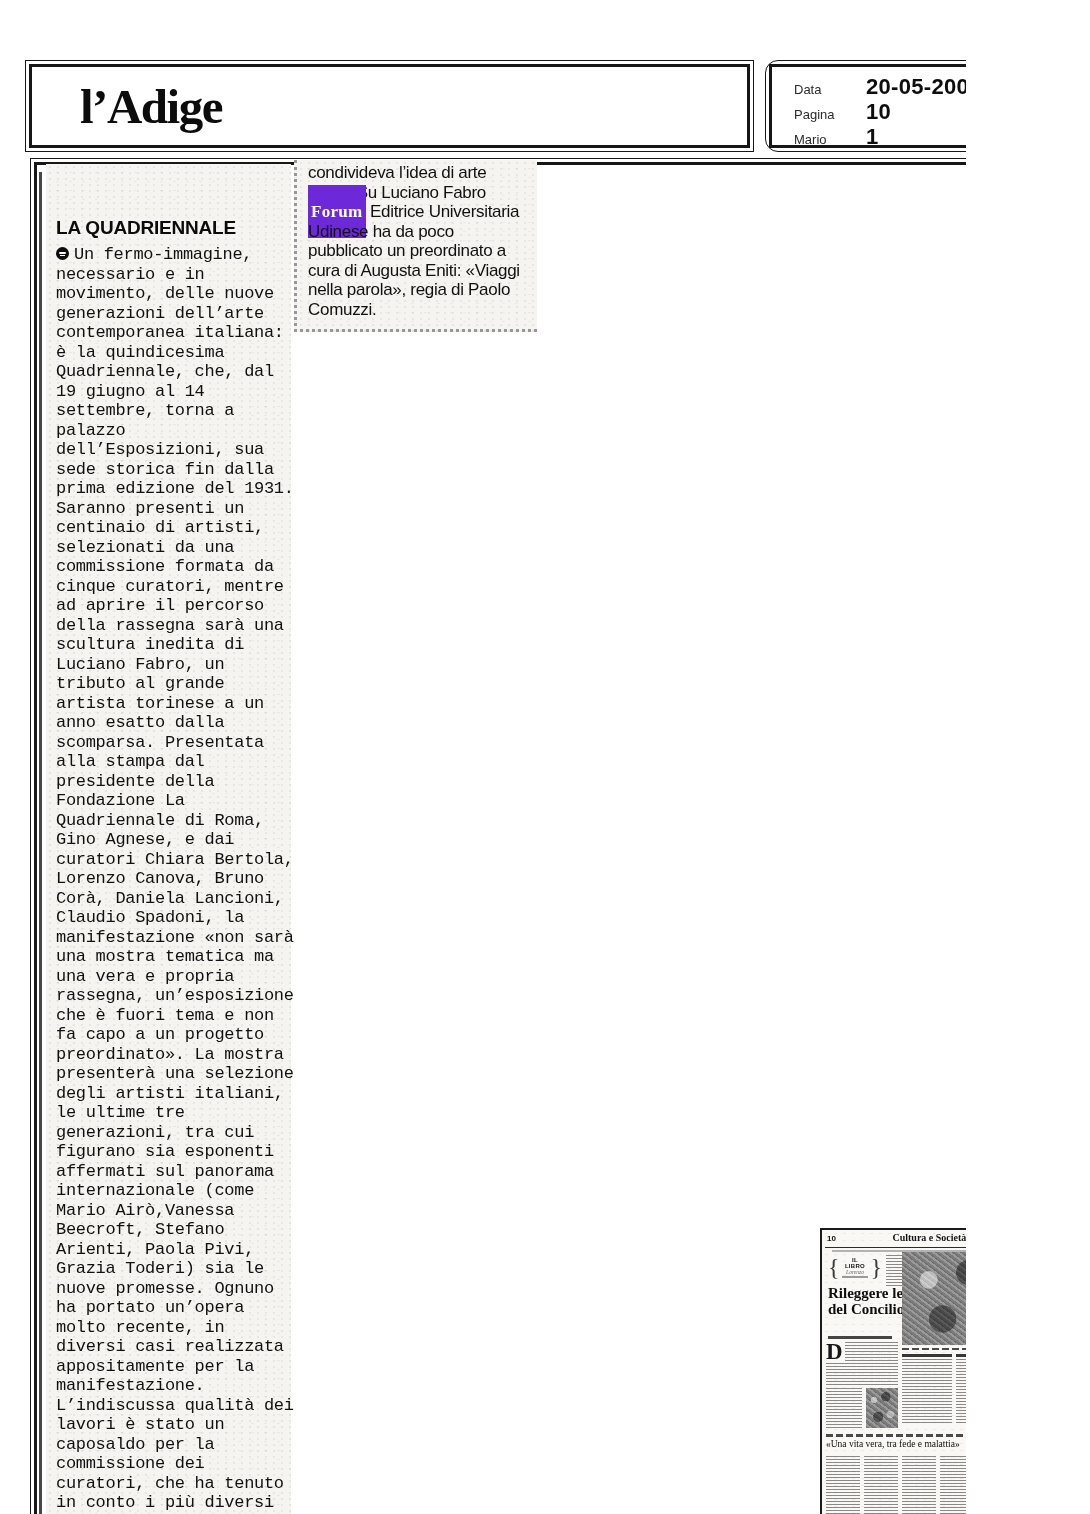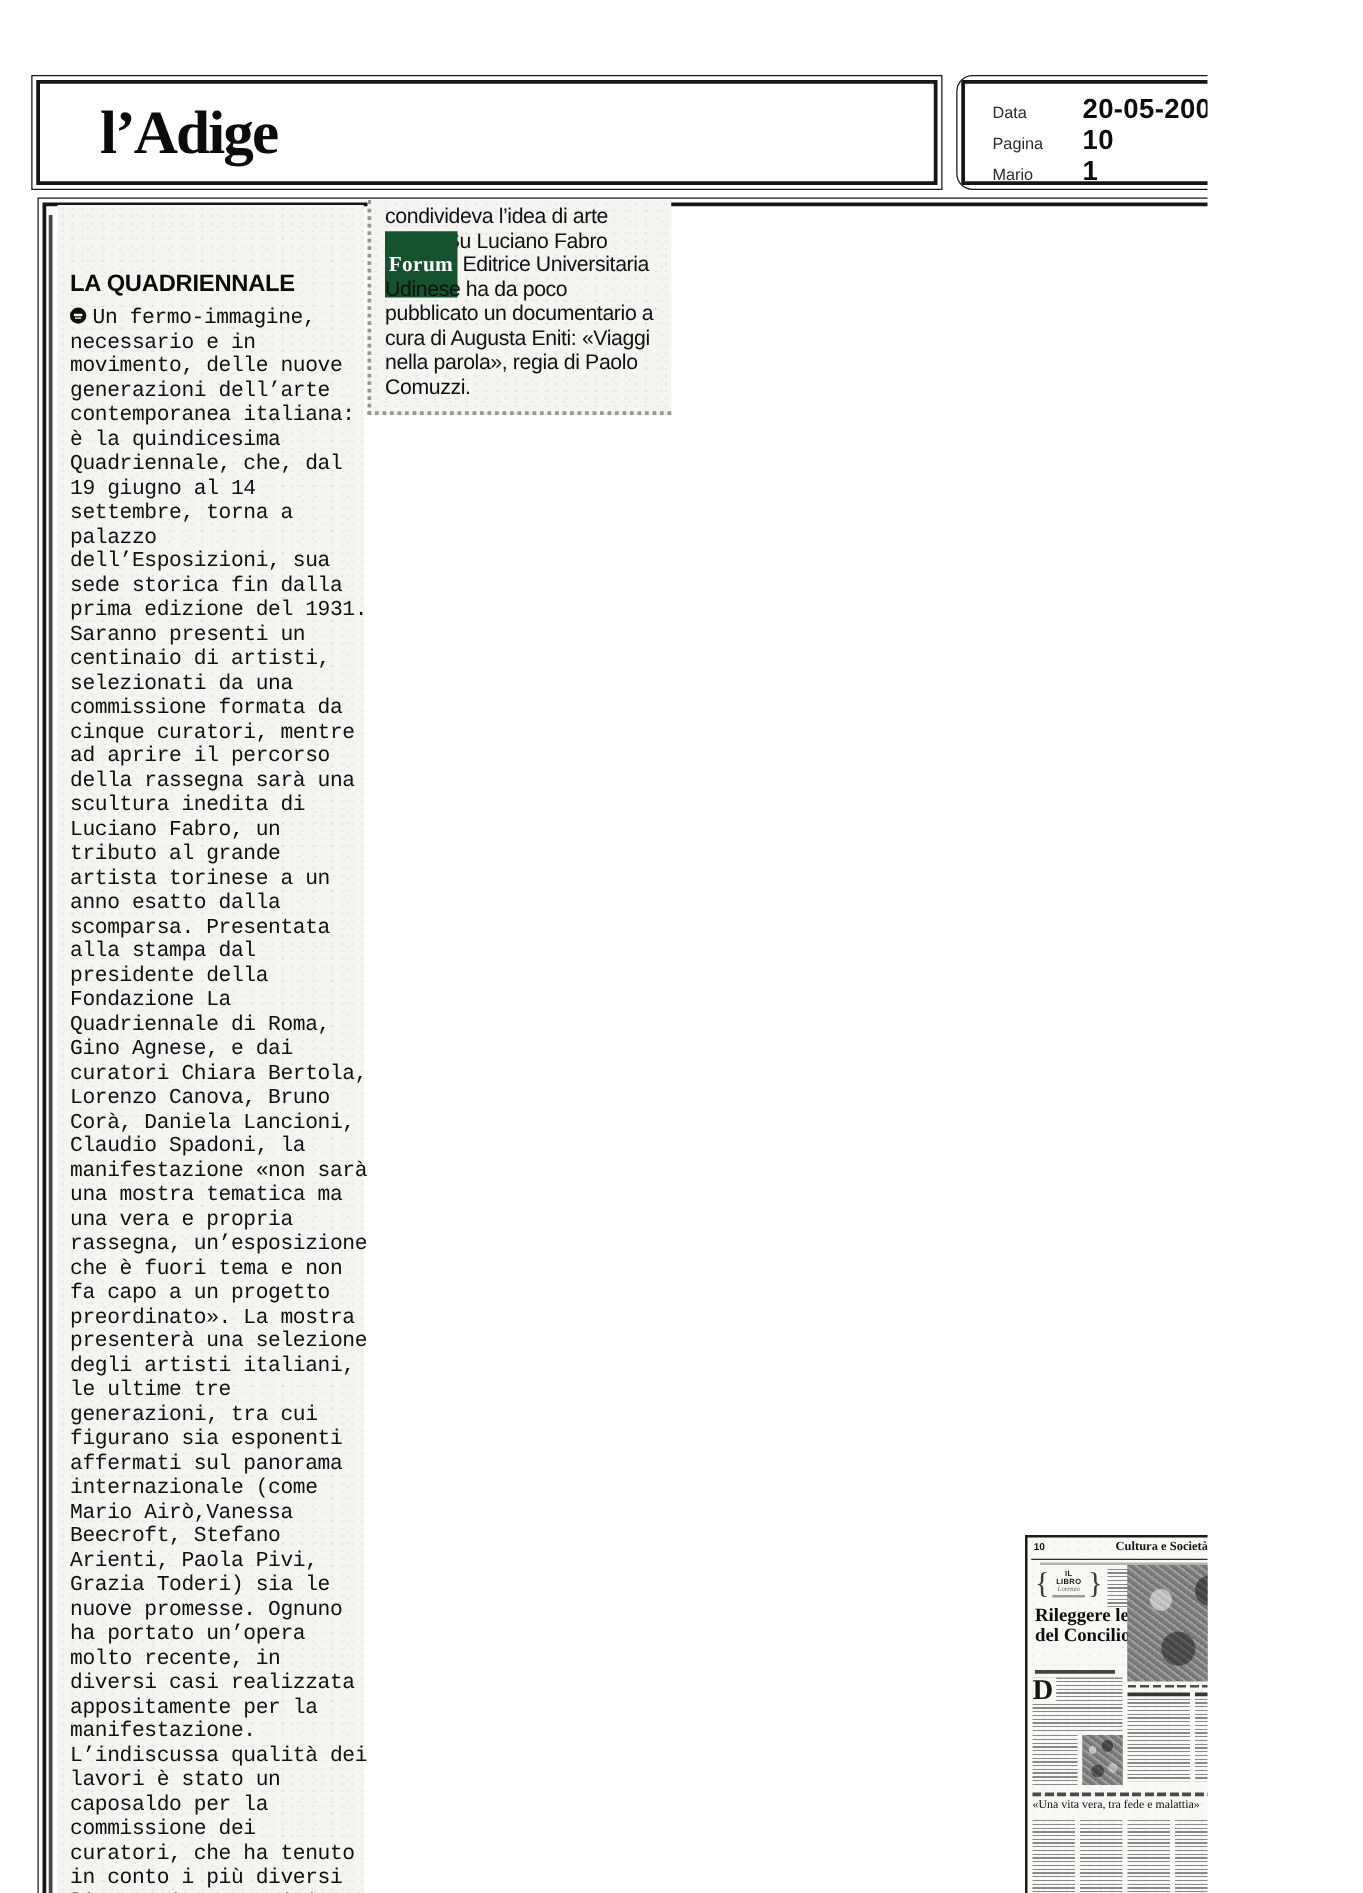--- a/index.html
+++ b/index.html
@@ -54,21 +54,21 @@
   .body-col-1 { left:56px; top:209px; width:238px;font-family:Liberation Mono, monospace; }
 
   .bullet-icon { display:inline-block; width:13px; height:13px; border-radius:50%;
     background:#0d0d0d; position:relative; top:1px; margin-right:5px; }
   .bullet-icon i { position:absolute; left:3px; top:5px; width:7px; height:2px; background:#fff; border-radius:1px; }
   .bullet-icon b { position:absolute; left:4px; top:8px; width:5px; height:1px; background:#fff; }
 
   .col2-block { position:absolute; left:294px; top:124px; width:243px; height:172px;
     border-left:3px dotted #979797; border-bottom:3px dotted #979797; }
   .body-col-2 { left:308px; top:127px; width:224px; }
-  .hl { background:#14532d; color:#ffffff; font-weight:bold; font-family:"Liberation Serif", serif;
+  .hl { background:#6d28d9; color:#ffffff; font-weight:bold; font-family:"Liberation Serif", serif;
     padding:17px 3px; letter-spacing:.3px; }
 
   
   .thumb { position:absolute; left:820px; top:1192px; width:229px; height:300px;
     border:2px solid #1b1b1b; background-color:#f9f8f5;
     background-image: radial-gradient(rgba(0,0,0,.05) 1px, transparent 1.2px);
     background-size:9px 7px; }
   .t-abs { position:absolute; }
   .t-header { left:0; right:0; top:2px; height:14px; display:flex; align-items:baseline;
     justify-content:space-between; padding:0 5px; }
@@ -165,21 +165,21 @@
 
 
   <div class="article-title">LA QUADRIENNALE</div>
 
   <div class="body-col body-col-1">
     <span class="bullet-icon"><i></i><b></b></span><span>Un fermo-immagine, necessario e in movimento, delle nuove generazioni dell’arte contemporanea italiana: è la quindicesima Quadriennale, che, dal 19 giugno al 14 settembre, torna a palazzo dell’Esposizioni, sua sede storica fin dalla prima edizione del 1931. Saranno presenti un centinaio di artisti, selezionati da una commissione formata da cinque curatori, mentre ad aprire il percorso della rassegna sarà una scultura inedita di Luciano Fabro, un tributo al grande artista torinese a un anno esatto dalla scomparsa. Presentata alla stampa dal presidente della Fondazione La Quadriennale di Roma, Gino Agnese, e dai curatori Chiara Bertola, Lorenzo Canova, Bruno Corà, Daniela Lancioni, Claudio Spadoni, la manifestazione «non sarà una mostra tematica ma una vera e propria rassegna, un’esposizione che è fuori tema e non fa capo a un progetto preordinato». La mostra presenterà una selezione degli artisti italiani, le ultime tre generazioni, tra cui figurano sia esponenti affermati sul panorama internazionale (come Mario Airò,Vanessa Beecroft, Stefano Arienti, Paola Pivi, Grazia Toderi) sia le nuove promesse. Ognuno ha portato un’opera molto recente, in diversi casi realizzata appositamente per la manifestazione. L’indiscussa qualità dei lavori è stato un caposaldo per la commissione dei curatori, che ha tenuto in conto i più diversi linguaggi espressivi. «Prevediamo quest’anno un’affluenza di almeno 70 mila  visitatori», ha concluso Agnese ricordando le 54 mila presenze del’ultima edizione. Luciano Fabro (1936-2007), scultore e scrittore, lasciata Udine per Milano, incontrò artisti quali Piero Manzoni ed Enrico Castellani, con i quali</span>
   </div>
 
   <div class="col2-block speckle"></div>
   <div class="body-col body-col-2">
-    <span>condivideva l’idea di arte libera. Su Luciano Fabro </span><span class="hl">Forum</span><span> Editrice Universitaria Udinese ha da poco pubblicato un documentario a cura di Augusta Eniti: «Viaggi nella parola», regia di Paolo Comuzzi.</span>
+    <span>condivideva l’idea di arte libera. Su Luciano Fabro </span><span class="hl">Forum</span><span> Editrice Universitaria Udinese ha da poco pubblicato un preordinato a cura di Augusta Eniti: «Viaggi nella parola», regia di Paolo Comuzzi.</span>
   </div>
 
   <div class="thumb">
 
     <div class="t-abs t-header">
       <span class="t-pnum">10</span>
       <span class="t-section">Cultura e Società</span>
       <span class="t-mast">l’Adige</span>
     </div>
     <div class="t-abs t-rule"></div>

